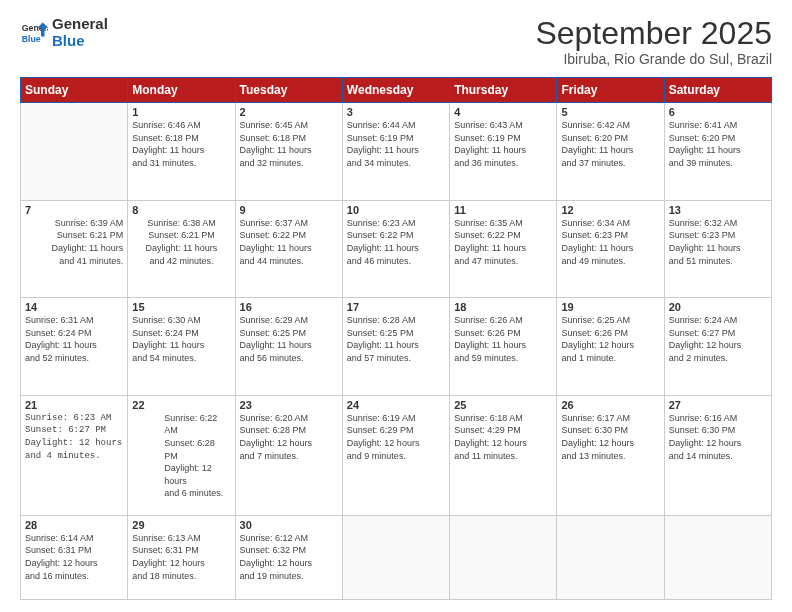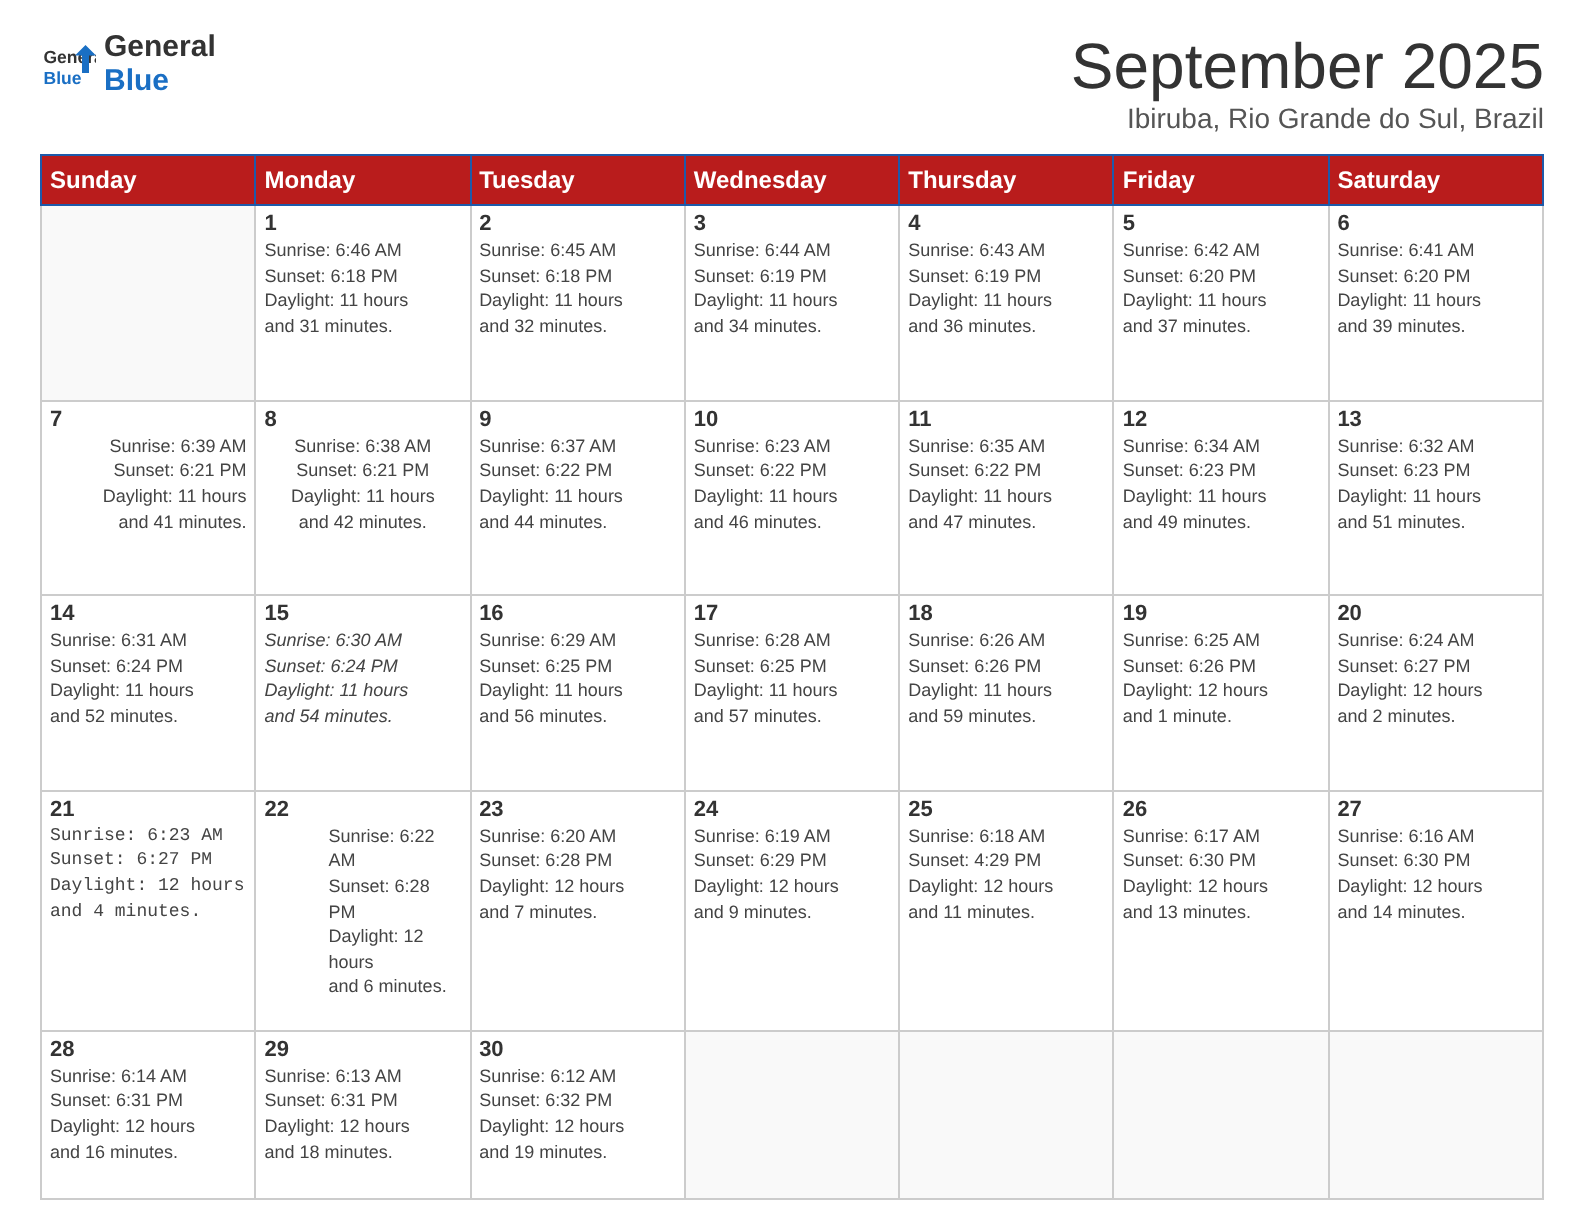--- a/index.html
+++ b/index.html
@@ -241,21 +241,21 @@
         <tr class="week-row">
           <td>
             <span class="day-num">14</span>
             <div class="day-info" style="white-space: pre-line;">Sunrise: 6:31 AM
 Sunset: 6:24 PM
 Daylight: 11 hours
 and 52 minutes.</div>
           </td>
           <td>
             <span class="day-num">15</span>
-            <div class="day-info" style="white-space: pre-line; font-style: italic;">Sunrise: 6:30 AM
+            <div class="day-info" style="white-space: pre-line;">Sunrise: 6:30 AM
 Sunset: 6:24 PM
 Daylight: 11 hours
 and 54 minutes.</div>
           </td>
           <td>
             <span class="day-num">16</span>
             <div class="day-info" style="white-space: pre-line;">Sunrise: 6:29 AM
 Sunset: 6:25 PM
 Daylight: 11 hours
 and 56 minutes.</div>

